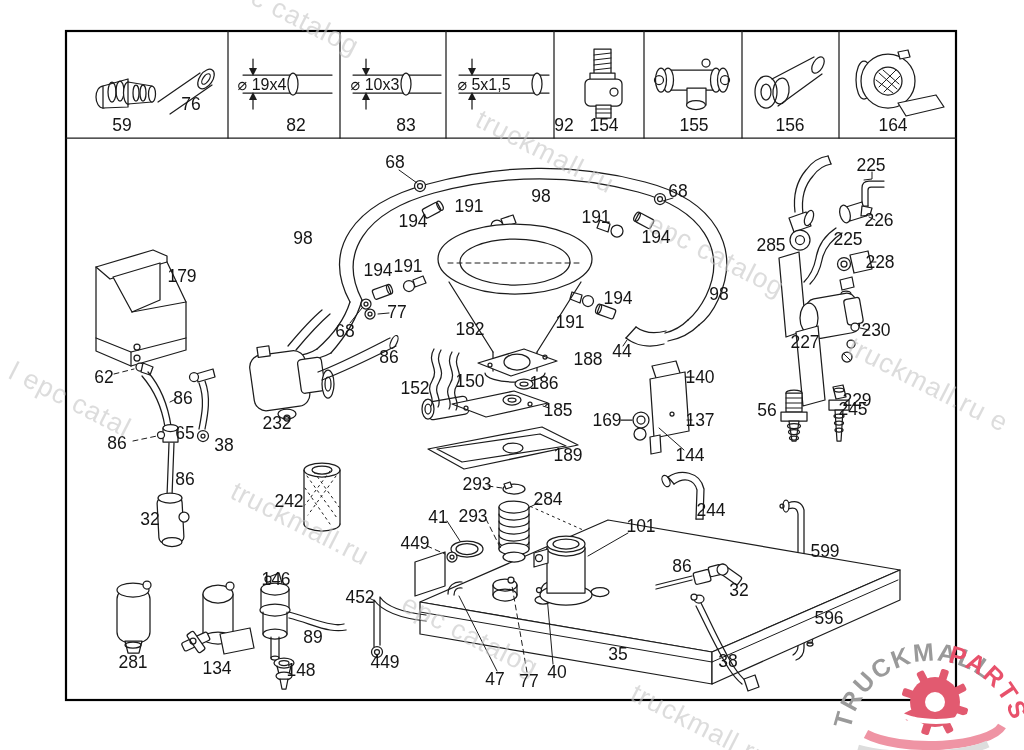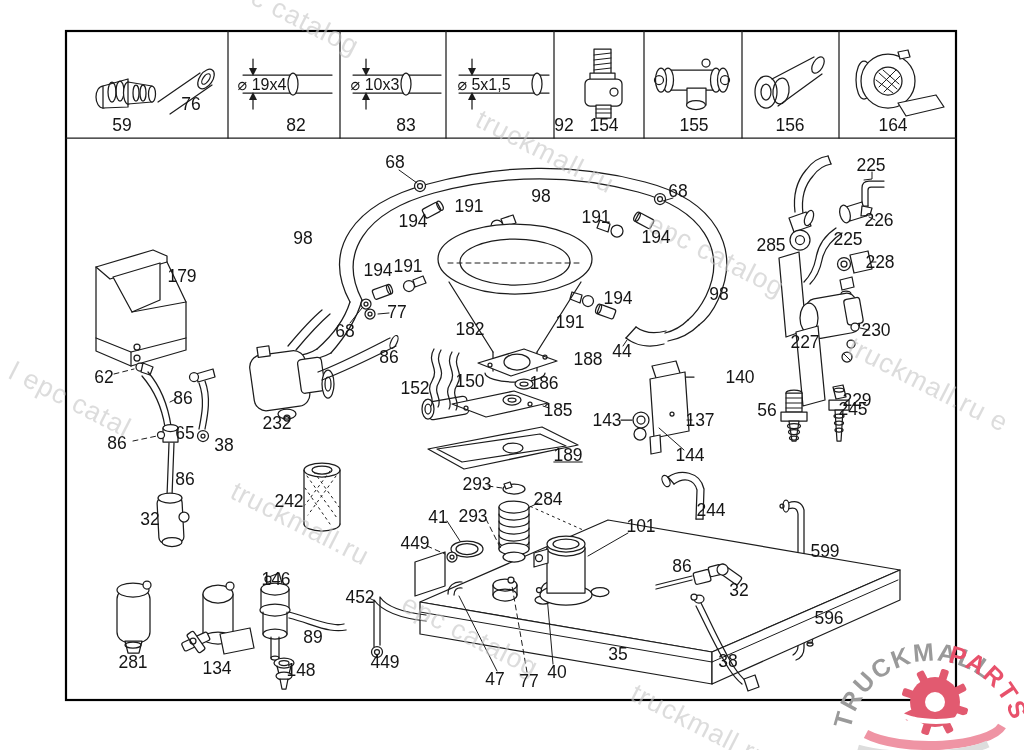--- a/index.html
+++ b/index.html
@@ -613,31 +613,31 @@
       <span class="part-label" style="left: 857px; top: 357px; margin-top: 43px;">229</span>
       <span class="part-label" style="left: 805px; top: 342px;">227</span>
       <span class="part-label" style="left: 389px; top: 357px;">86</span>
       <span class="part-label" style="left: 588px; top: 359px;">188</span>
       <span class="part-label" style="left: 415px; top: 388px;">152</span>
       <span class="part-label" style="left: 470px; top: 381px;">150</span>
       <span class="part-label" style="left: 544px; top: 383px;">186</span>
       <span class="part-label" style="left: 104px; top: 377px;">62</span>
       <span class="part-label" style="left: 183px; top: 398px;">86</span>
       <span class="part-label" style="left: 558px; top: 410px; text-align: center;">185</span>
-      <span class="part-label" style="left: 700px; top: 377px; margin-left: 40px;">140</span>
-      <span class="part-label" style="left: 607px; top: 420px;">143</span>
+      <span class="part-label" style="left: 700px; top: 377px;">140</span>
+      <span class="part-label" style="left: 607px; top: 420px;">169</span>
       <span class="part-label" style="left: 700px; top: 420px;">137</span>
       <span class="part-label" style="left: 690px; top: 455px;">144</span>
       <span class="part-label" style="left: 767px; top: 410px;">56</span>
       <span class="part-label" style="left: 853px; top: 409px;">245</span>
       <span class="part-label" style="left: 277px; top: 423px;">232</span>
       <span class="part-label" style="left: 117px; top: 443px;">86</span>
       <span class="part-label" style="left: 185px; top: 433px;">65</span>
       <span class="part-label" style="left: 224px; top: 445px;">38</span>
-      <span class="part-label" style="left: 568px; top: 455px; text-decoration: underline;">189</span>
+      <span class="part-label" style="left: 568px; top: 455px;">189</span>
       <span class="part-label" style="left: 185px; top: 479px;">86</span>
       <span class="part-label" style="left: 289px; top: 501px;">242</span>
       <span class="part-label" style="left: 477px; top: 484px;">293</span>
       <span class="part-label" style="left: 548px; top: 499px;">284</span>
       <span class="part-label" style="left: 711px; top: 510px;">244</span>
       <span class="part-label" style="left: 150px; top: 519px;">32</span>
       <span class="part-label" style="left: 438px; top: 517px;">41</span>
       <span class="part-label" style="left: 473px; top: 516px;">293</span>
       <span class="part-label" style="left: 641px; top: 526px;">101</span>
       <span class="part-label" style="left: 415px; top: 543px;">449</span>

